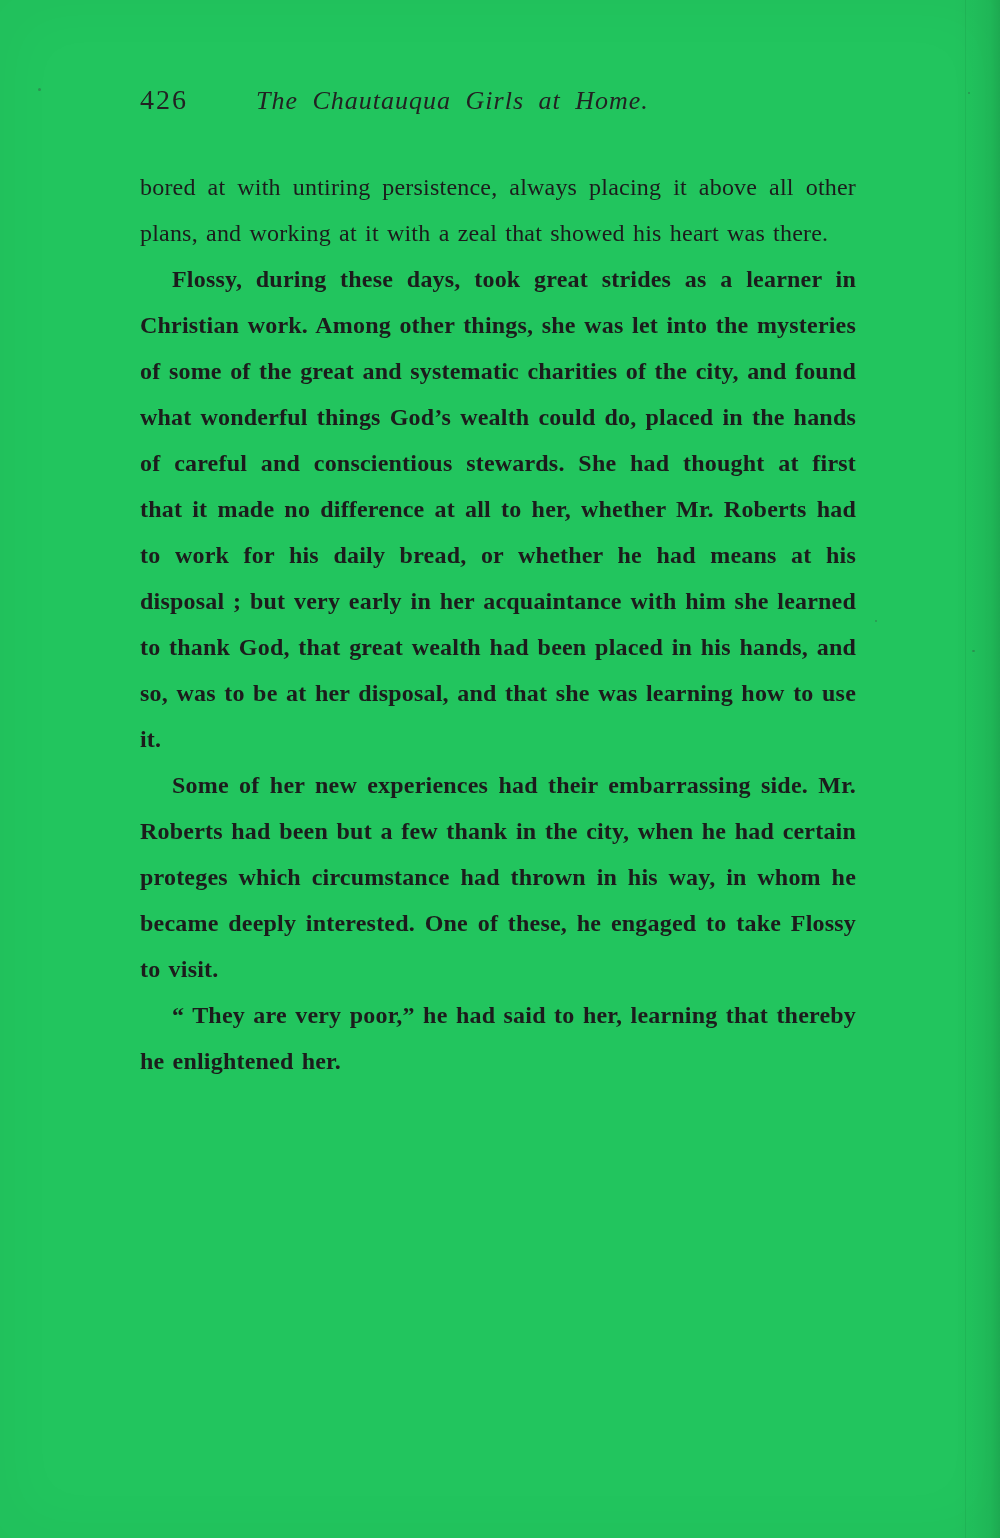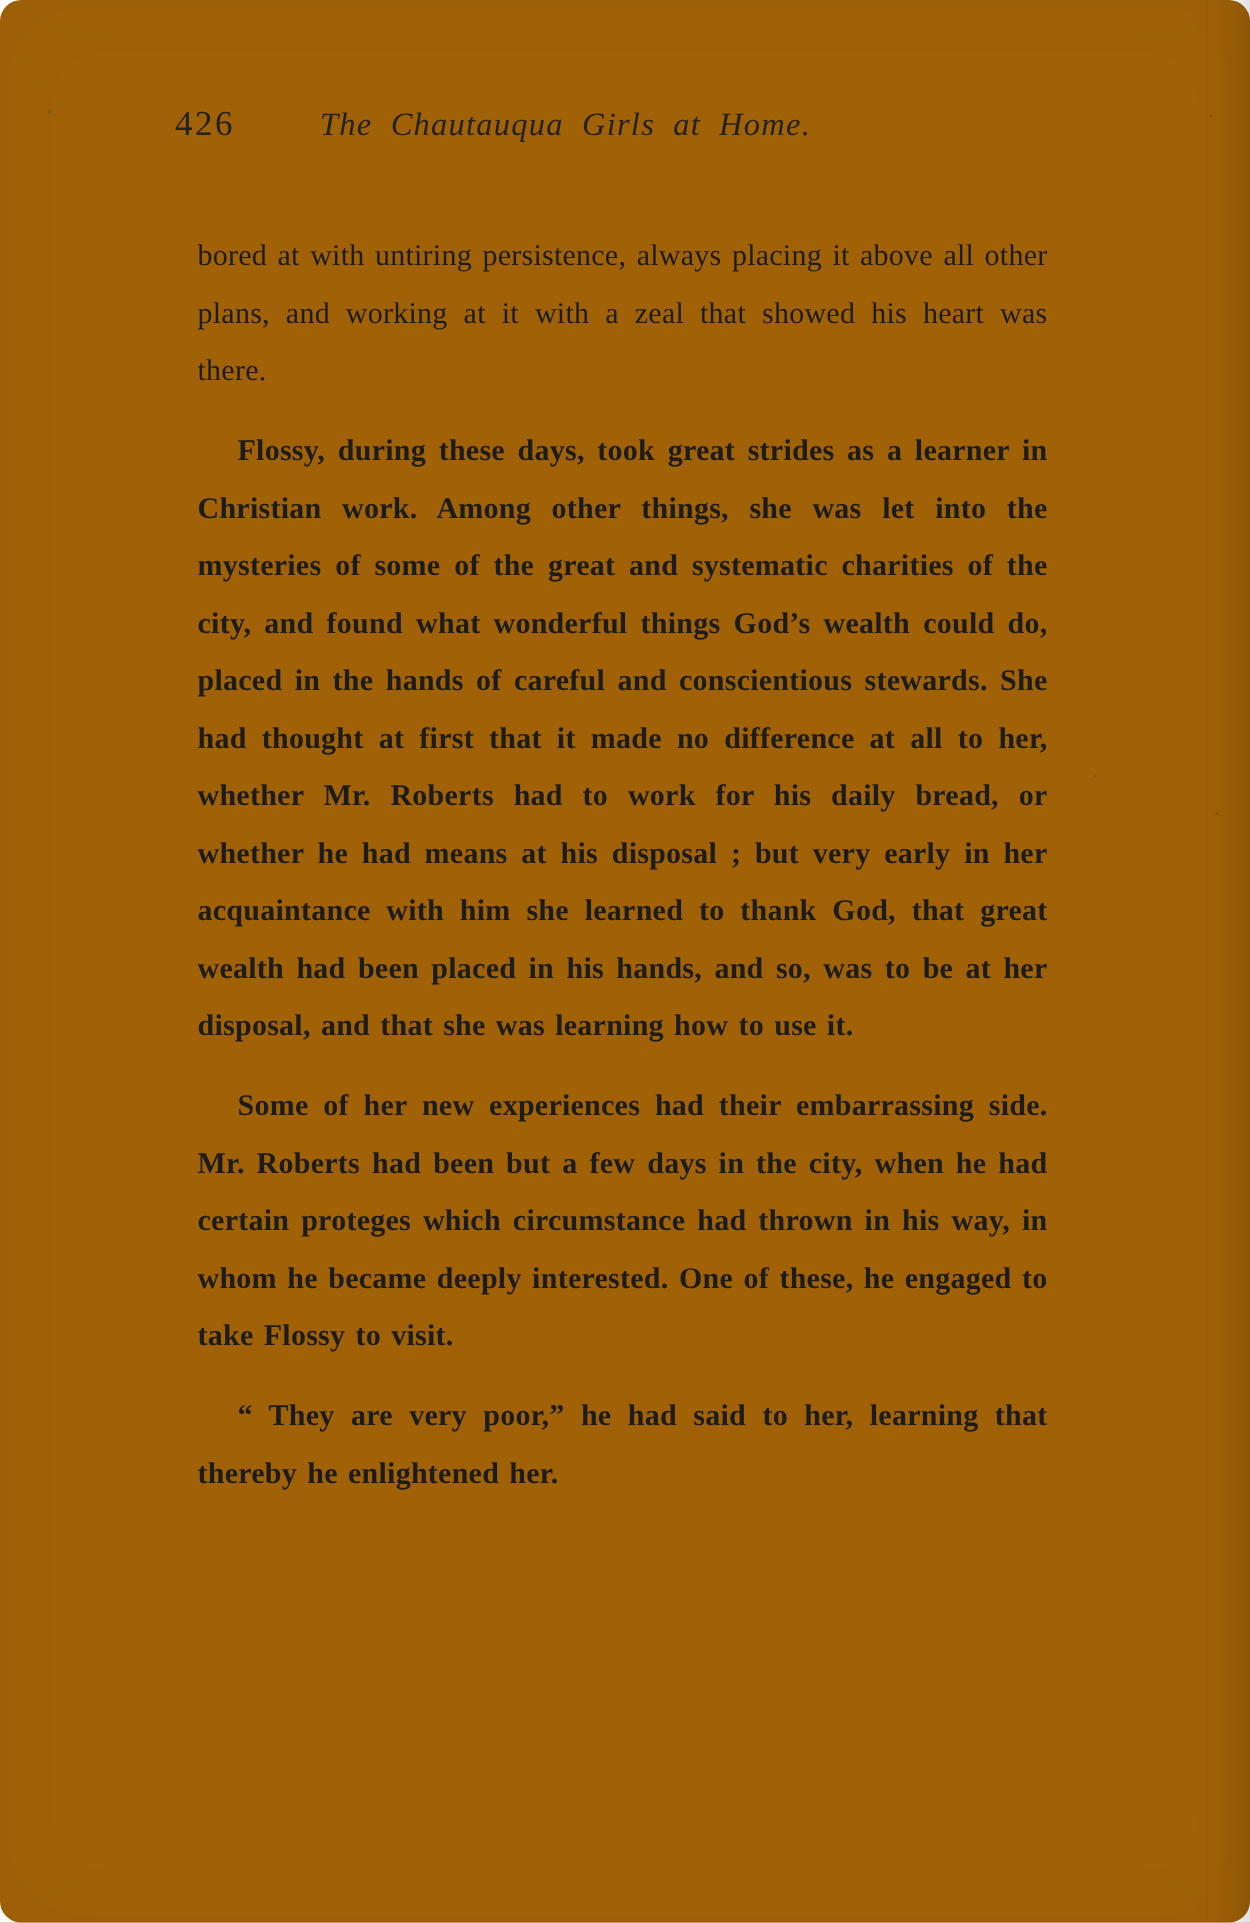--- a/index.html
+++ b/index.html
@@ -11,23 +11,22 @@
     width: 1000px;
     height: 1538px;
     position: relative;
     font-family: "Liberation Serif", "DejaVu Serif", serif;
     color: #1c1c1c;
     overflow: hidden;
   }
   .page {
     position: absolute;
     inset: 0;
-    background: #a16207;
+    background: #22c55e;
     box-shadow: inset 0 0 70px rgba(0,0,0,0.035);
-    border-radius: 17px;
   }
   .page-edge {
     position: absolute;
     top: 0;
     right: 0;
     width: 48px;
     height: 100%;
     background: linear-gradient(to right,
       rgba(0,0,0,0.00) 0%,
       rgba(0,0,0,0.02) 45%,
@@ -69,21 +68,21 @@
     top: 164px;
     left: 140px;
     width: 716px;
     font-size: 24px;
     line-height: 46px;
     text-align: justify;
     word-spacing: 2px;
     letter-spacing: 0.2px;
   }
   .para {
-    margin: 18px;
+    margin: 0;
   }
   .para.indent {
     text-indent: 32px;
     font-weight: bold;
   }
   .speck {
     position: absolute;
     background: rgba(60,60,60,0.35);
     border-radius: 50%;
     pointer-events: none;
@@ -97,21 +96,21 @@
 <body>
 
 <div class="page">
   <div class="header">
     <span class="page-number">426</span><span class="running-title">The Chautauqua Girls at Home.</span>
   </div>
 
   <div class="body-text">
       <p class="para">bored at with untiring persistence, always placing it above all other plans, and working at it with a zeal that showed his heart was there.</p>
       <p class="para indent">Flossy, during these days, took great strides as a learner in Christian work.  Among other things, she was let into the mysteries of some of the great and systematic charities of the city, and found what wonderful things God’s wealth could do, placed in the hands of careful and conscientious stewards.  She had thought at first that it made no difference at all to her, whether Mr. Roberts had to work for his daily bread, or whether he had means at his disposal ; but very early in her acquaintance with him she learned to thank God, that great wealth had been placed in his hands, and so, was to be at her disposal, and that she was learning how to use it.</p>
-      <p class="para indent">Some of her new experiences had their embarrassing side.  Mr. Roberts had been but a few days in the city, when he had certain proteges which circumstance had thrown in his way, in whom he became deeply interested.  One of these, he engaged to take Flossy to visit.</p>
+      <p class="para indent">Some of her new experiences had their embarrassing side.  Mr. Roberts had been but a few thank in the city, when he had certain proteges which circumstance had thrown in his way, in whom he became deeply interested.  One of these, he engaged to take Flossy to visit.</p>
       <p class="para indent">“ They are very poor,” he had said to her, learning that thereby he enlightened her.</p>
     </div>
 
   <div class="page-edge"></div>
   <div class="page-edge-line"></div>
 
   <div class="speck s1"></div>
   <div class="speck s2"></div>
   <div class="speck s3"></div>
   <div class="speck s4"></div>

